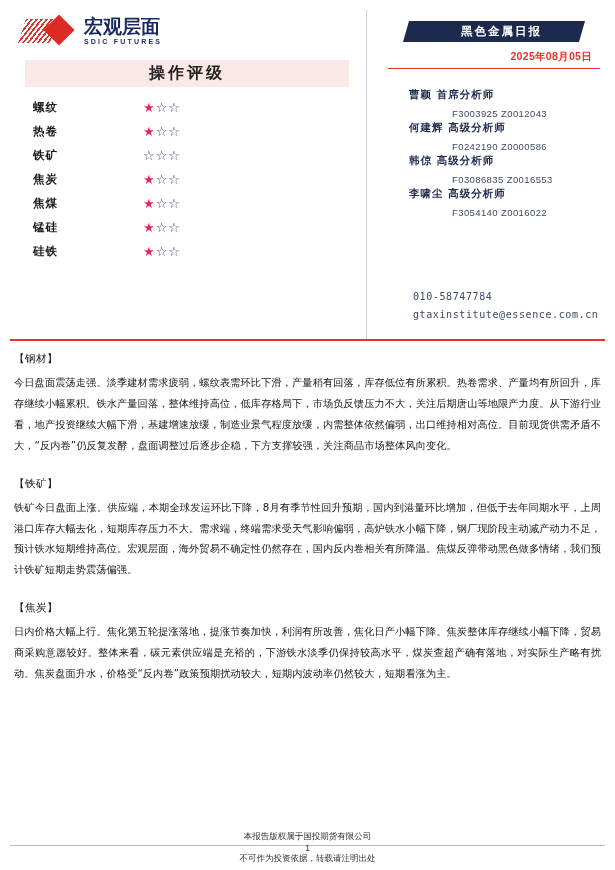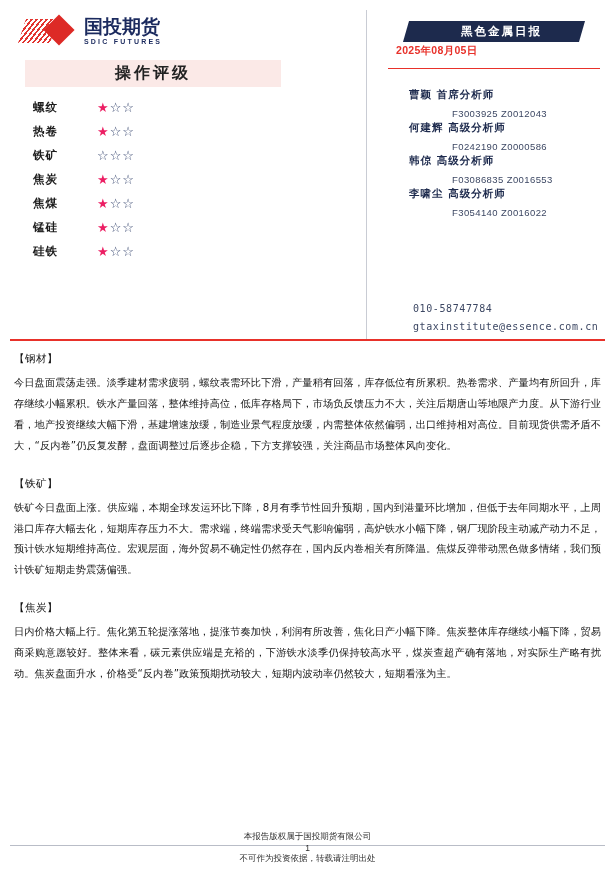--- a/index.html
+++ b/index.html
@@ -36,30 +36,30 @@
   .logo-cn{
     font-family:"DejaVu Sans",sans-serif;
     font-size:19px;font-weight:bold;color:#1b2a5e;letter-spacing:0px;
   }
   .logo-en{
     font-size:7px;font-weight:bold;color:#1b2a5e;letter-spacing:2.2px;margin-top:2px;
   }
 
   
   .rating-title{
-    position:absolute;left:25px;top:60px;width:256px;height:27px;
+    position:absolute;left:25px;top:60px;width:324px;height:27px;
     background:#fbe9e7;
     display:flex;align-items:center;justify-content:center;
   }
   .rating-title span{
     font-family:"DejaVu Serif",serif;
     font-size:16px;font-weight:bold;color:#222;letter-spacing:3px;
   }
   .rating-list{position:absolute;left:25px;top:95px;width:300px;}
-  .rating-row{display:flex;align-items:center;height:24px;}
+  .rating-row{display:flex;align-items:center;height:24px;gap:46px;}
   .rating-name{
     width:72px;padding-left:8px;box-sizing:border-box;
     font-family:"DejaVu Serif",serif;
     font-size:11.5px;font-weight:bold;color:#1c1c1c;letter-spacing:1px;
   }
   .rating-stars{font-size:13px;letter-spacing:1px;line-height:1;}
   .star-on{color:#ec1e63;}
   .star-off{color:#3b4a72;}
 
   
@@ -68,38 +68,38 @@
     background:#1d2a4d;
     transform:skewX(-16deg);
   }
   .banner-label{
     position:absolute;left:406px;top:21px;width:191px;height:21px;
     display:flex;align-items:center;justify-content:center;
     font-family:"DejaVu Serif",serif;
     font-size:11.5px;font-weight:bold;color:#ffffff;letter-spacing:2px;
   }
   .report-date{
-    position:absolute;left:396px;top:44px;width:196px;
-    text-align:left;
+    position:absolute;left:396px;top:50px;width:196px;
+    text-align:right;
     font-size:10.5px;color:#e8312a;font-weight:bold;letter-spacing:.3px;
   }
   .date-rule{
     position:absolute;left:388px;top:68px;width:212px;height:1px;background:#e8312a;
   }
 
   .analysts{position:absolute;left:409px;top:86px;width:200px;}
   .an-name{
     font-family:"DejaVu Serif",serif;
     font-size:10.5px;font-weight:bold;color:#1d2a4d;letter-spacing:1px;
     margin-top:2px;
   }
   .an-code{
     font-size:9.5px;color:#3c4763;letter-spacing:.4px;margin-top:6px;padding-left:43px;
   }
-  .contact{position:absolute;left:413px;top:303px;width:200px;}
+  .contact{position:absolute;left:413px;top:291px;width:200px;}
   .contact-line{
     font-size:10px;color:#3c4763;letter-spacing:.6px;margin-bottom:7px;
     font-family:"DejaVu Sans Mono",monospace;
   }
   .contact-rule{
     position:absolute;left:10px;top:339px;width:595px;height:1.6px;background:#e8312a;
   }
 
   
   .body-zone{position:absolute;left:0;top:352px;width:615px;}
@@ -133,21 +133,21 @@
   <div class="header">
 
     <div class="divider-col"></div>
 
     <div class="logo">
       <div class="logo-mark">
         <div class="stripes"></div>
         <div class="dia"></div>
       </div>
       <div class="logo-text">
-        <div class="logo-cn">国投期货</div>
+        <div class="logo-cn">宏观层面</div>
         <div class="logo-en">SDIC FUTURES</div>
       </div>
     </div>
 
     <div class="rating-title">
       <span>操作评级</span>
     </div>
     <div class="rating-list">
         <div class="rating-row">
           <div class="rating-name">螺纹</div>

